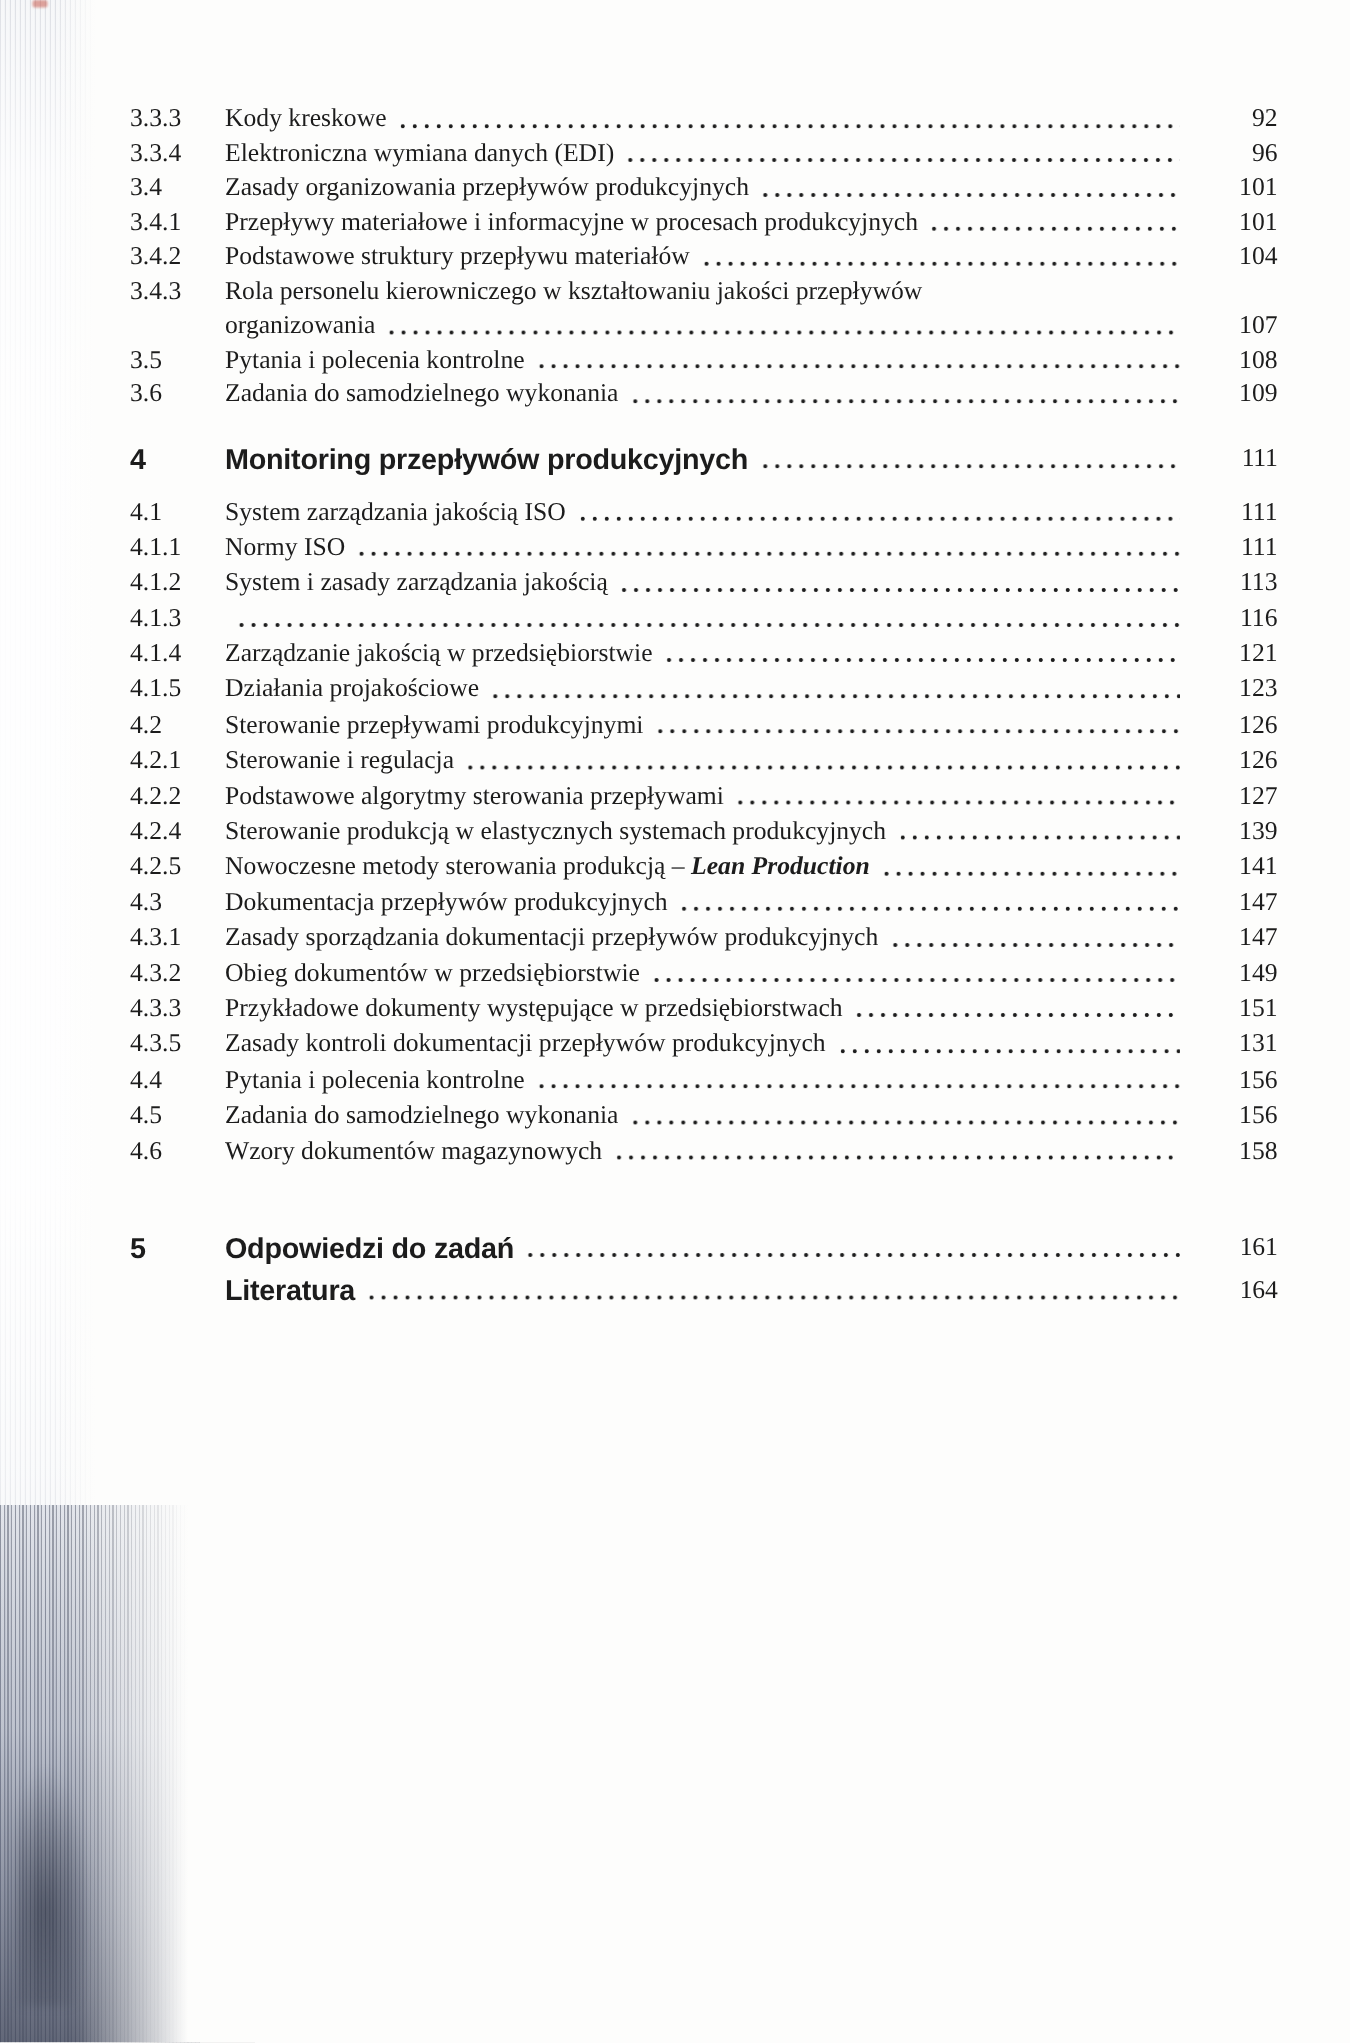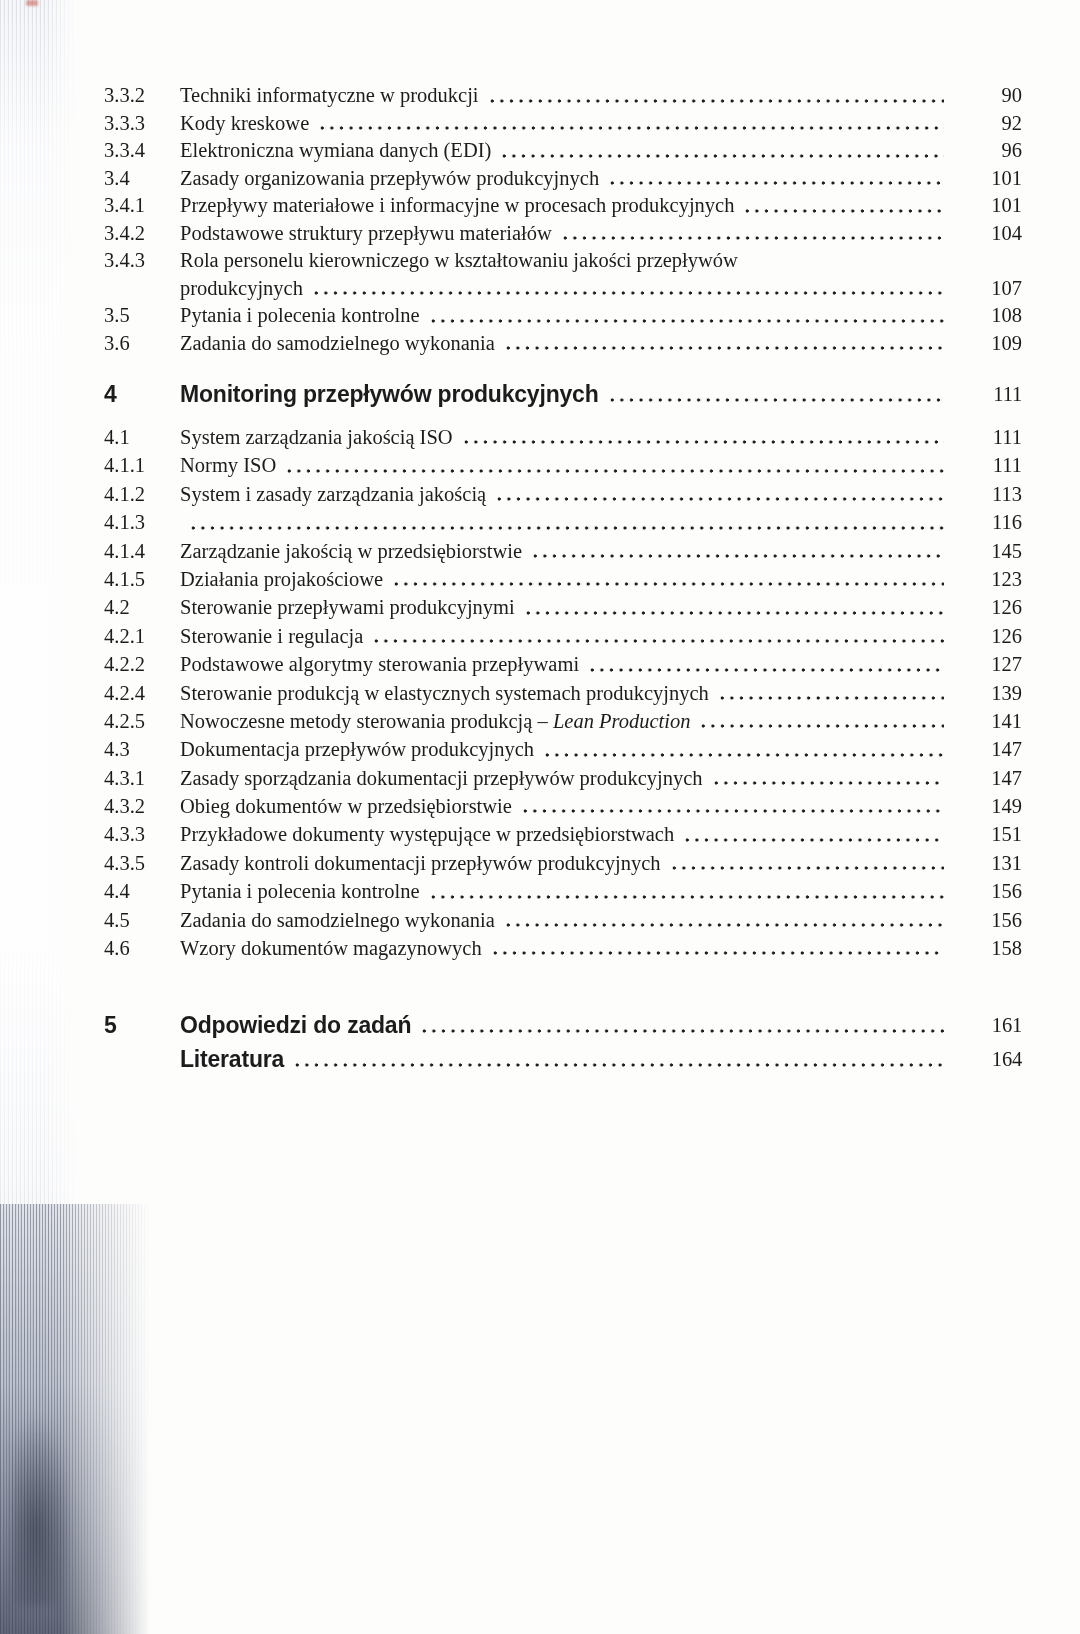--- a/index.html
+++ b/index.html
@@ -50,42 +50,36 @@
     font-family:"Liberation Sans","DejaVu Sans",sans-serif;
     font-weight:700;font-size:23px;letter-spacing:-0.2px;
     height:34px;line-height:34px;
   }
   .heading .pg{font-family:"Liberation Serif","DejaVu Serif",serif;font-weight:400;font-size:20.5px;}
   .heading .dots{background-position:left 2px bottom 8px;}
   .h4{margin-top:20px;}
   .part2{margin-top:12px;}
   .h5{margin-top:46px;}
   .lit{}
-  .it{font-style:italic;}
+  .it{font-style:italic;font-weight:bold;}
 </style>
 </head>
 <body>
 
 <div class="page">
 
   <div class="scan-band"></div>
   <div class="corner-shade"></div>
   <div class="smudge"></div>
   <div class="speck"></div>
 
   <div class="content">
 
     <div>
 
-        <div class="row">
-          <span class="no">3.3.2</span>
-          <span class="title"><span>Techniki informatyczne w produkcji</span></span>
-          <span class="dots"></span>
-          <span class="pg">90</span>
-        </div>
 
         <div class="row">
           <span class="no">3.3.3</span>
           <span class="title"><span>Kody kreskowe</span></span>
           <span class="dots"></span>
           <span class="pg">92</span>
         </div>
 
         <div class="row">
           <span class="no">3.3.4</span>
@@ -116,21 +110,21 @@
         </div>
 
         <div class="row">
           <span class="no">3.4.3</span>
           <span class="title"><span>Rola personelu kierowniczego w kształtowaniu jakości przepływów</span></span>
 
         </div>
 
         <div class="row">
           <span class="no"></span>
-          <span class="title"><span>produkcyjnych</span></span>
+          <span class="title"><span>organizowania</span></span>
           <span class="dots"></span>
           <span class="pg">107</span>
         </div>
 
         <div class="row">
           <span class="no">3.5</span>
           <span class="title"><span>Pytania i polecenia kontrolne</span></span>
           <span class="dots"></span>
           <span class="pg">108</span>
         </div>
@@ -176,21 +170,21 @@
         <div class="row">
           <span class="no">4.1.3</span>
           <span class="dots"></span>
           <span class="pg">116</span>
         </div>
 
         <div class="row">
           <span class="no">4.1.4</span>
           <span class="title"><span>Zarządzanie jakością w przedsiębiorstwie</span></span>
           <span class="dots"></span>
-          <span class="pg">145</span>
+          <span class="pg">121</span>
         </div>
 
         <div class="row">
           <span class="no">4.1.5</span>
           <span class="title"><span>Działania projakościowe</span></span>
           <span class="dots"></span>
           <span class="pg">123</span>
         </div>
 
         <div class="row">

